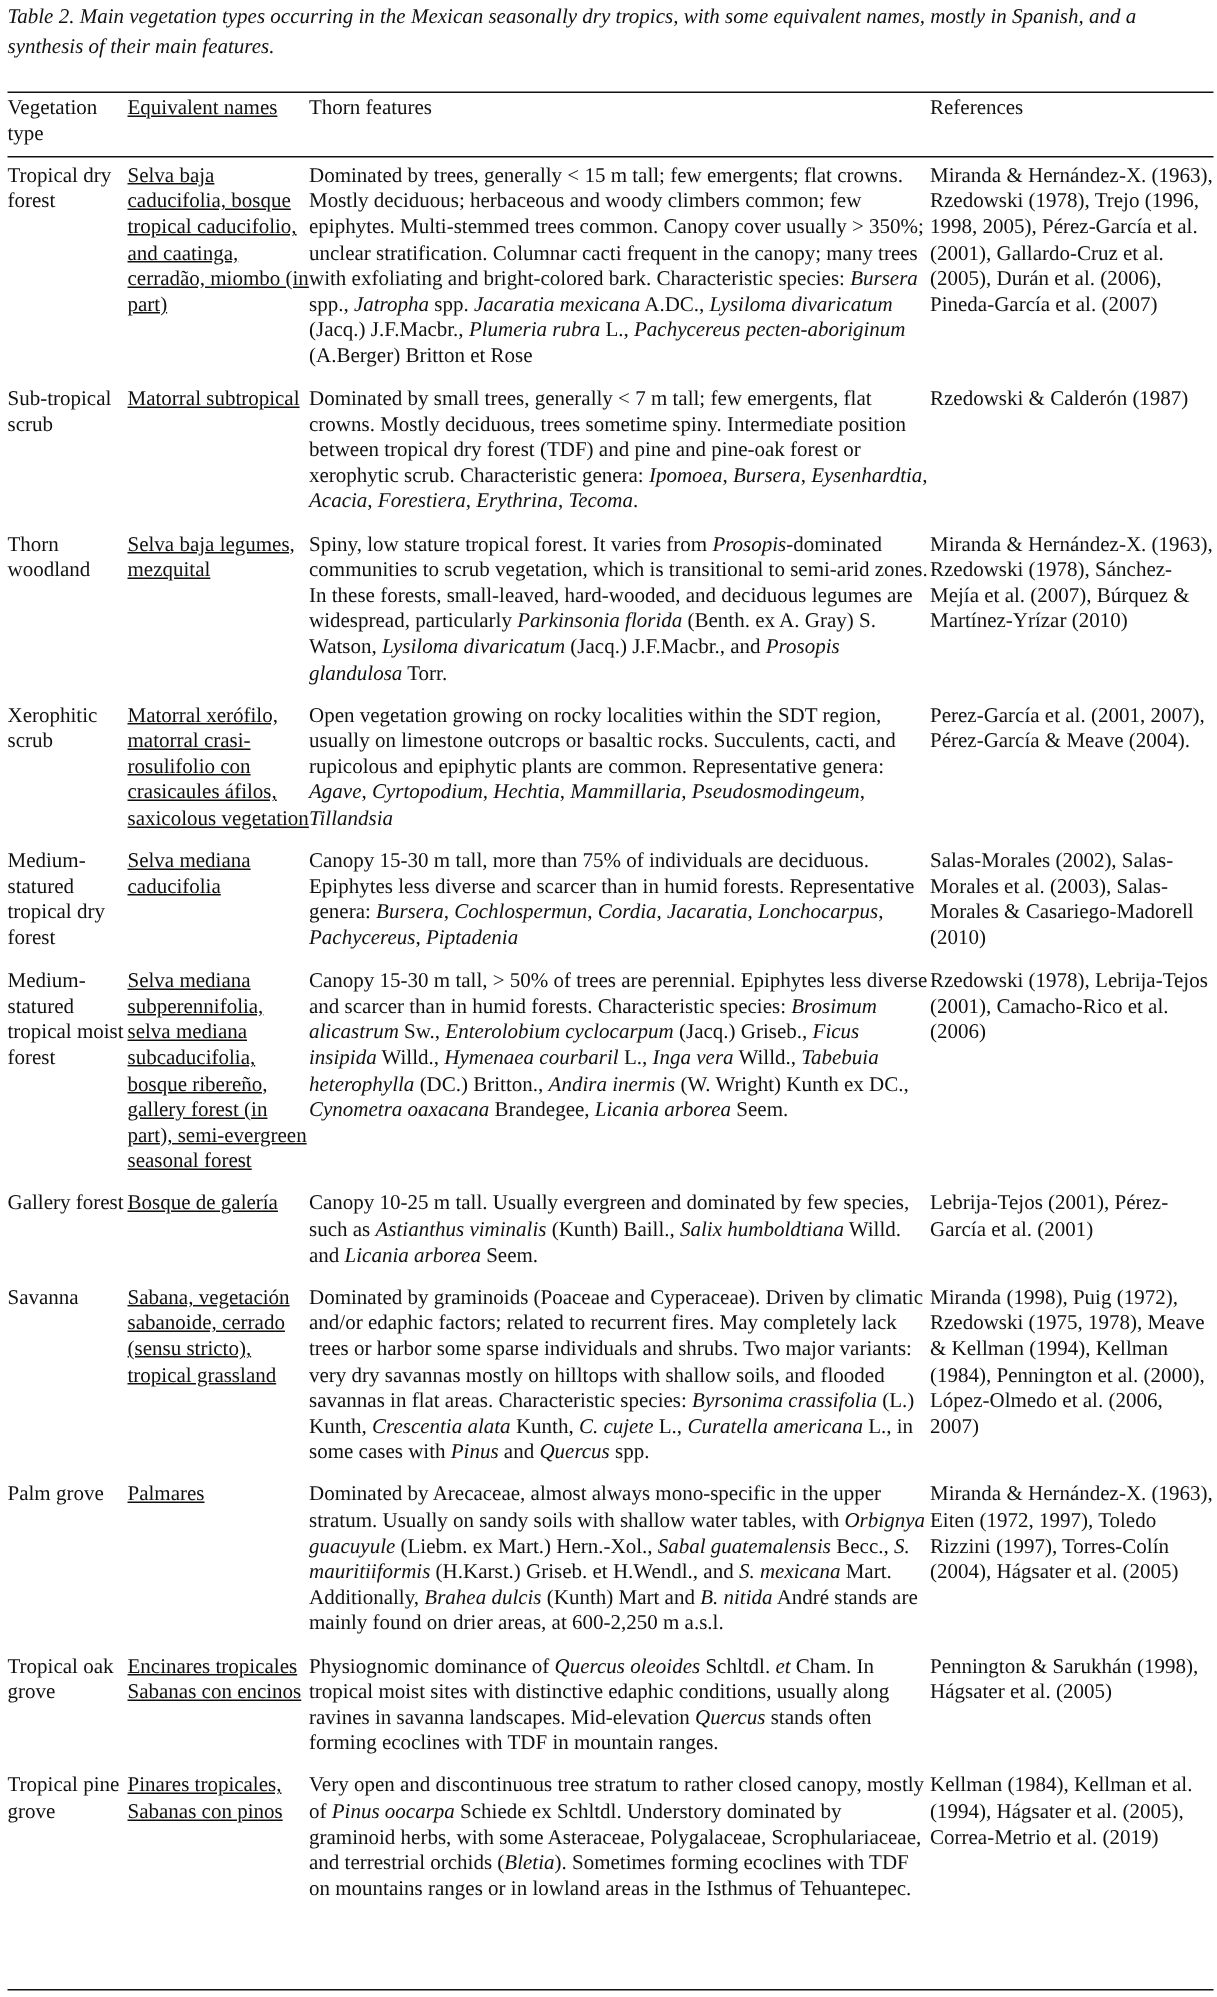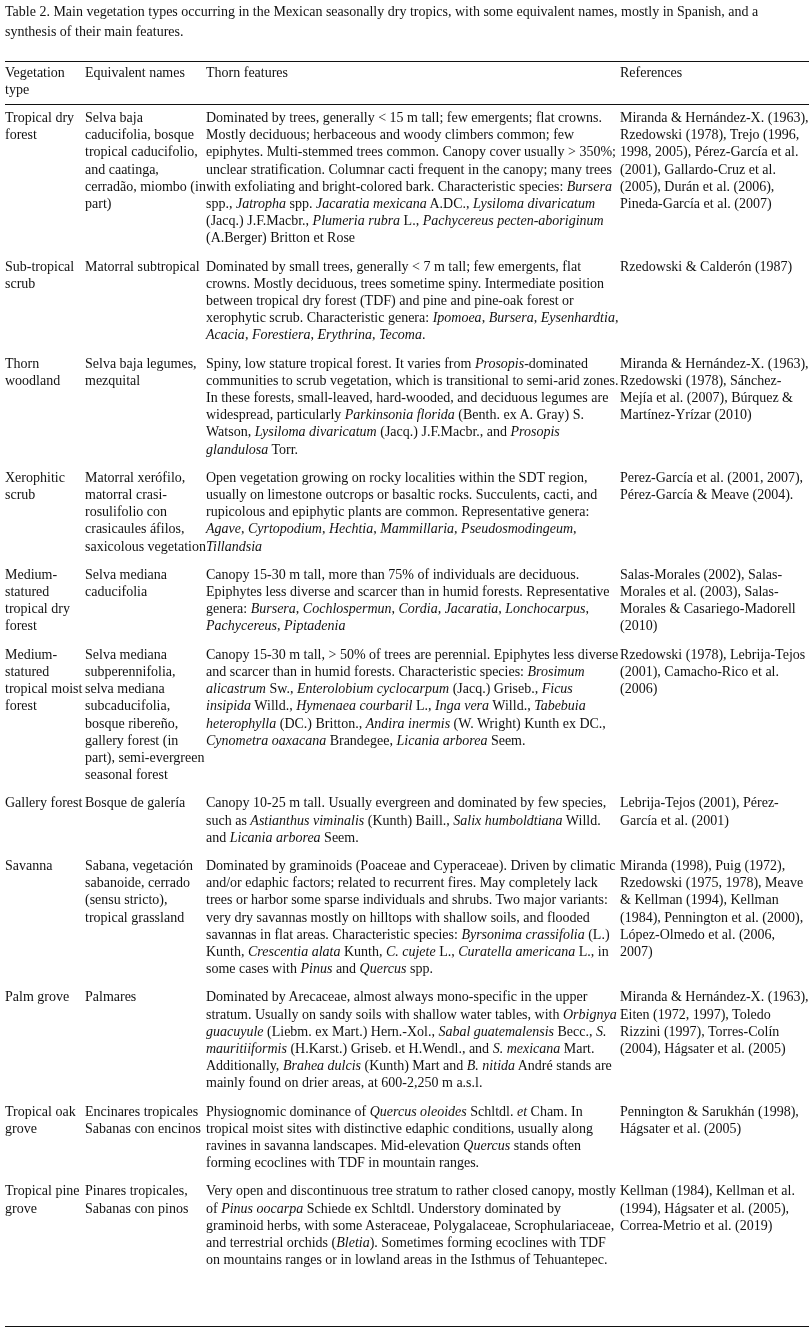--- a/index.html
+++ b/index.html
@@ -1,31 +1,31 @@
 <!DOCTYPE html>
 <html><head>
 <meta charset="utf-8">
 <style>
   html, body { margin: 0; padding: 0; background: #ffffff; }
   body {
     width: 811px; height: 1331px; overflow: hidden; position: relative;
     font-family: "Liberation Serif", "DejaVu Serif", serif;
     color: #111111; font-size: 14px; line-height: 17.2px;
   }
-  .caption { position: absolute; left: 5px; top: 2px; width: 806px; font-size: 14px; line-height: 20px; }
+  .caption { position: absolute; left: 5px; top: 2px; width: 806px; font-size: 14px; line-height: 20px; font-style: italic; }
   .rule { position: absolute; left: 5px; width: 804px; background: #111; height: 1.3px; }
   .rule.top { top: 61px; }
   .rule.mid { top: 104px; }
   .rule.bottom { top: 1326px; }
   table { position: absolute; left: 5px; top: 64px; width: 804px; border-collapse: collapse; table-layout: fixed; }
   th, td { text-align: left; vertical-align: top; padding: 0; font-weight: normal; }
   thead th { height: 40px; }
   tbody td { padding-top: 5px; padding-bottom: 6px; }
   col.c1 { width: 80px; } col.c2 { width: 121px; } col.c3 { width: 414px; } col.c4 { width: 189px; }
-  td.c2, th.c2 { padding-left: 0px; }
+  td.c2, th.c2 { padding-left: 0px; text-decoration: underline; }
   i { }
 </style>
 </head>
 <body>
 
 <div class="caption">Table 2. Main vegetation types occurring in the Mexican seasonally dry tropics, with some equivalent names, mostly in Spanish, and a synthesis of their main features.</div>
 
 <div class="rule top"></div>
 <div class="rule mid"></div>
 <div class="rule bottom"></div>

